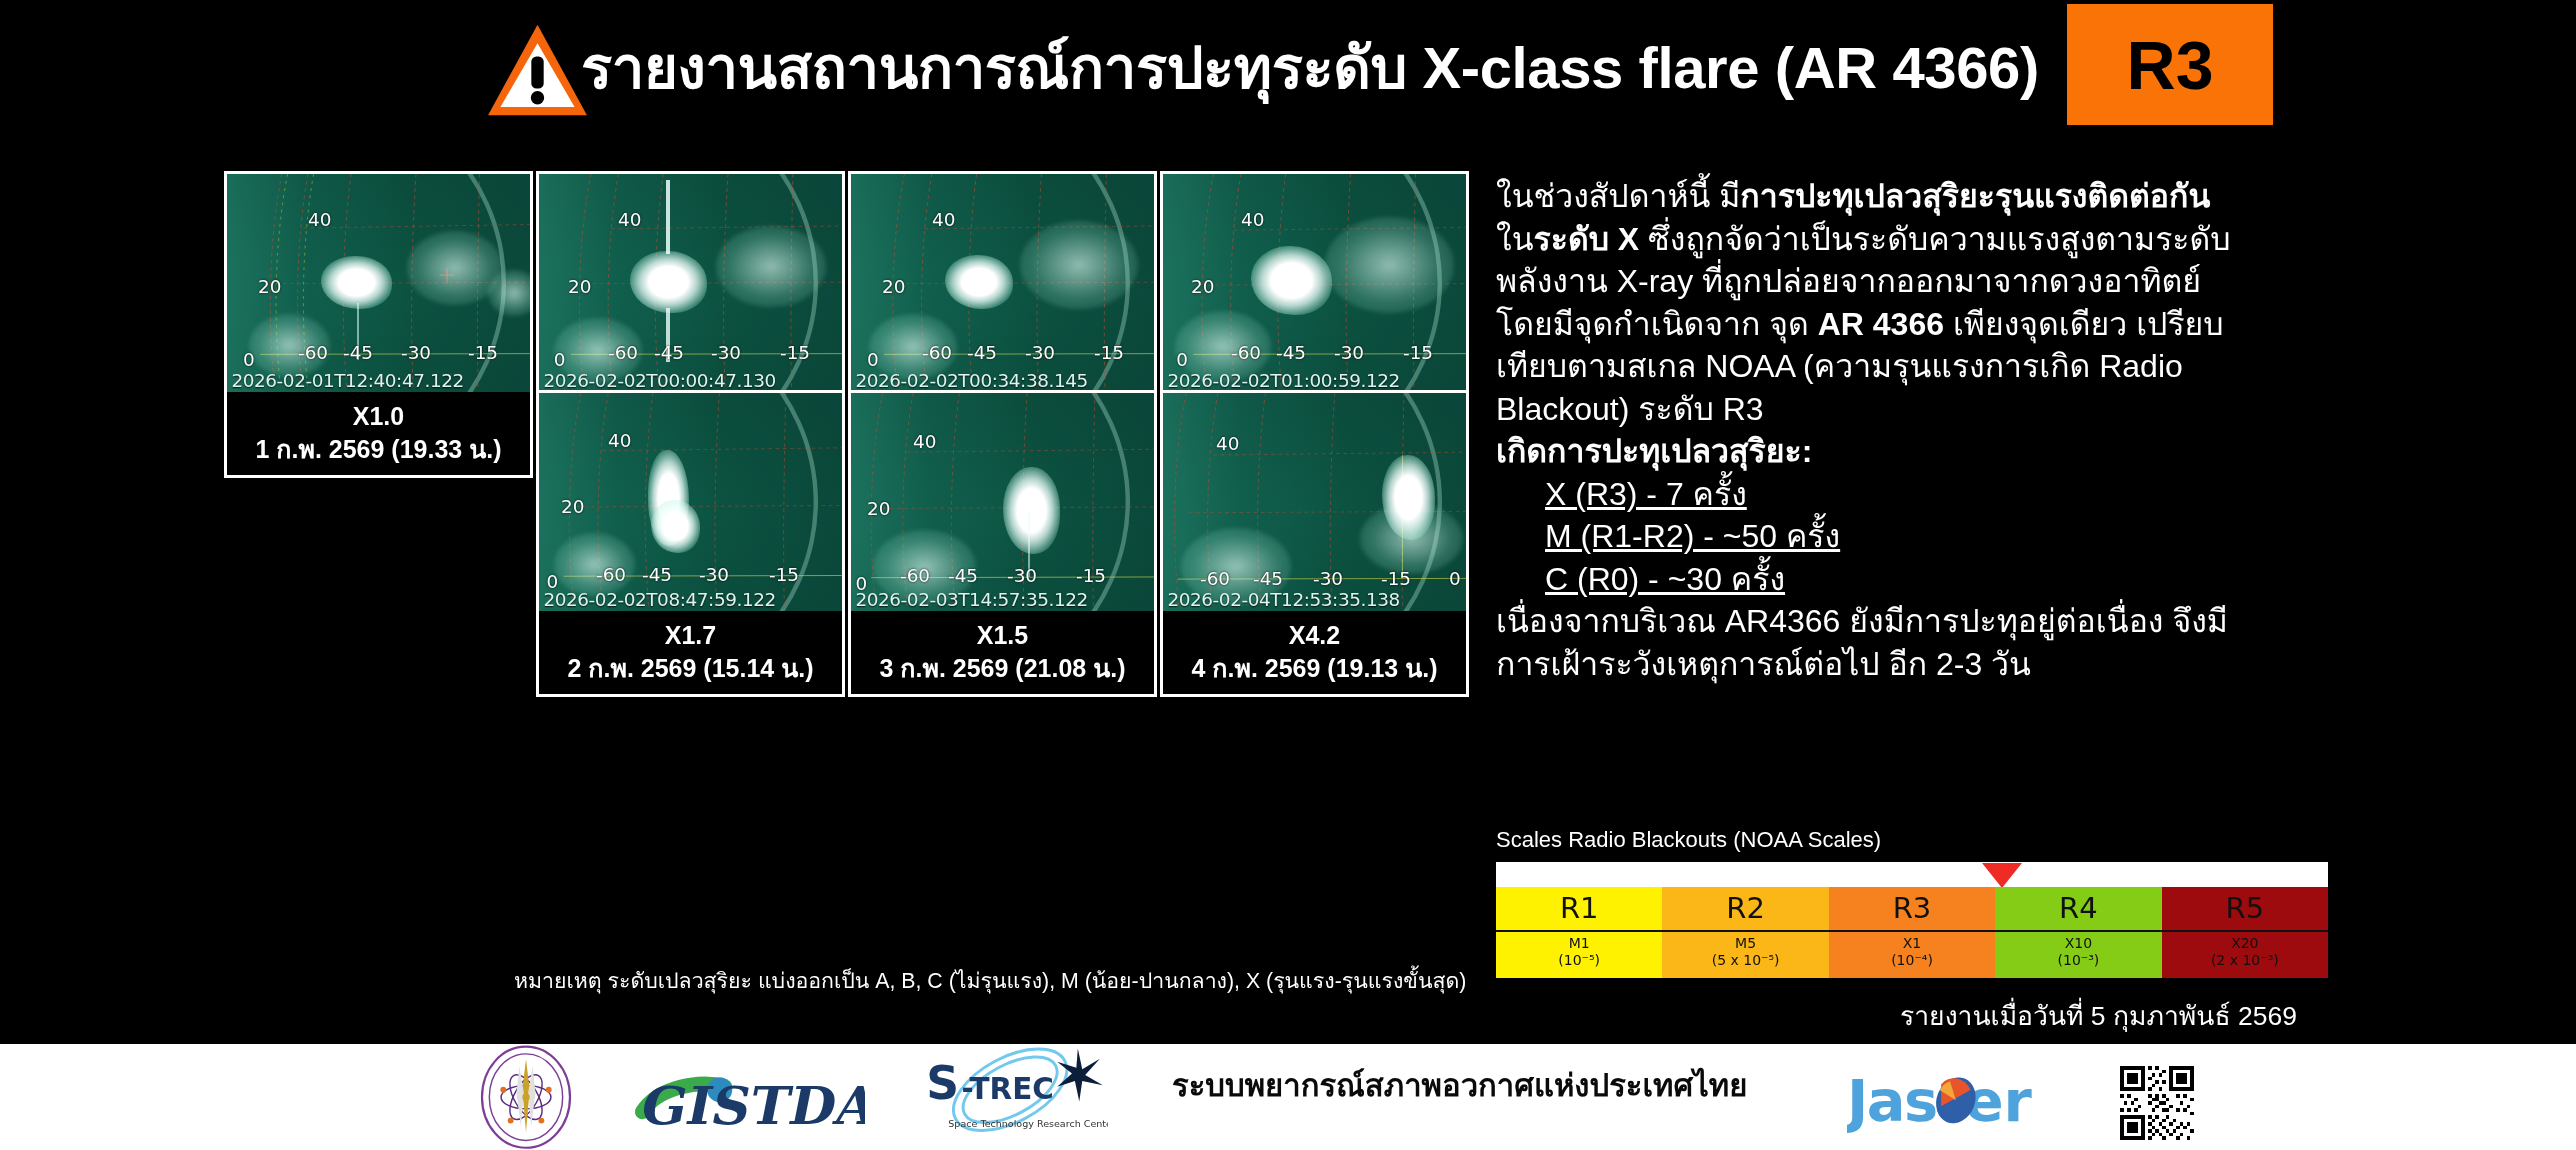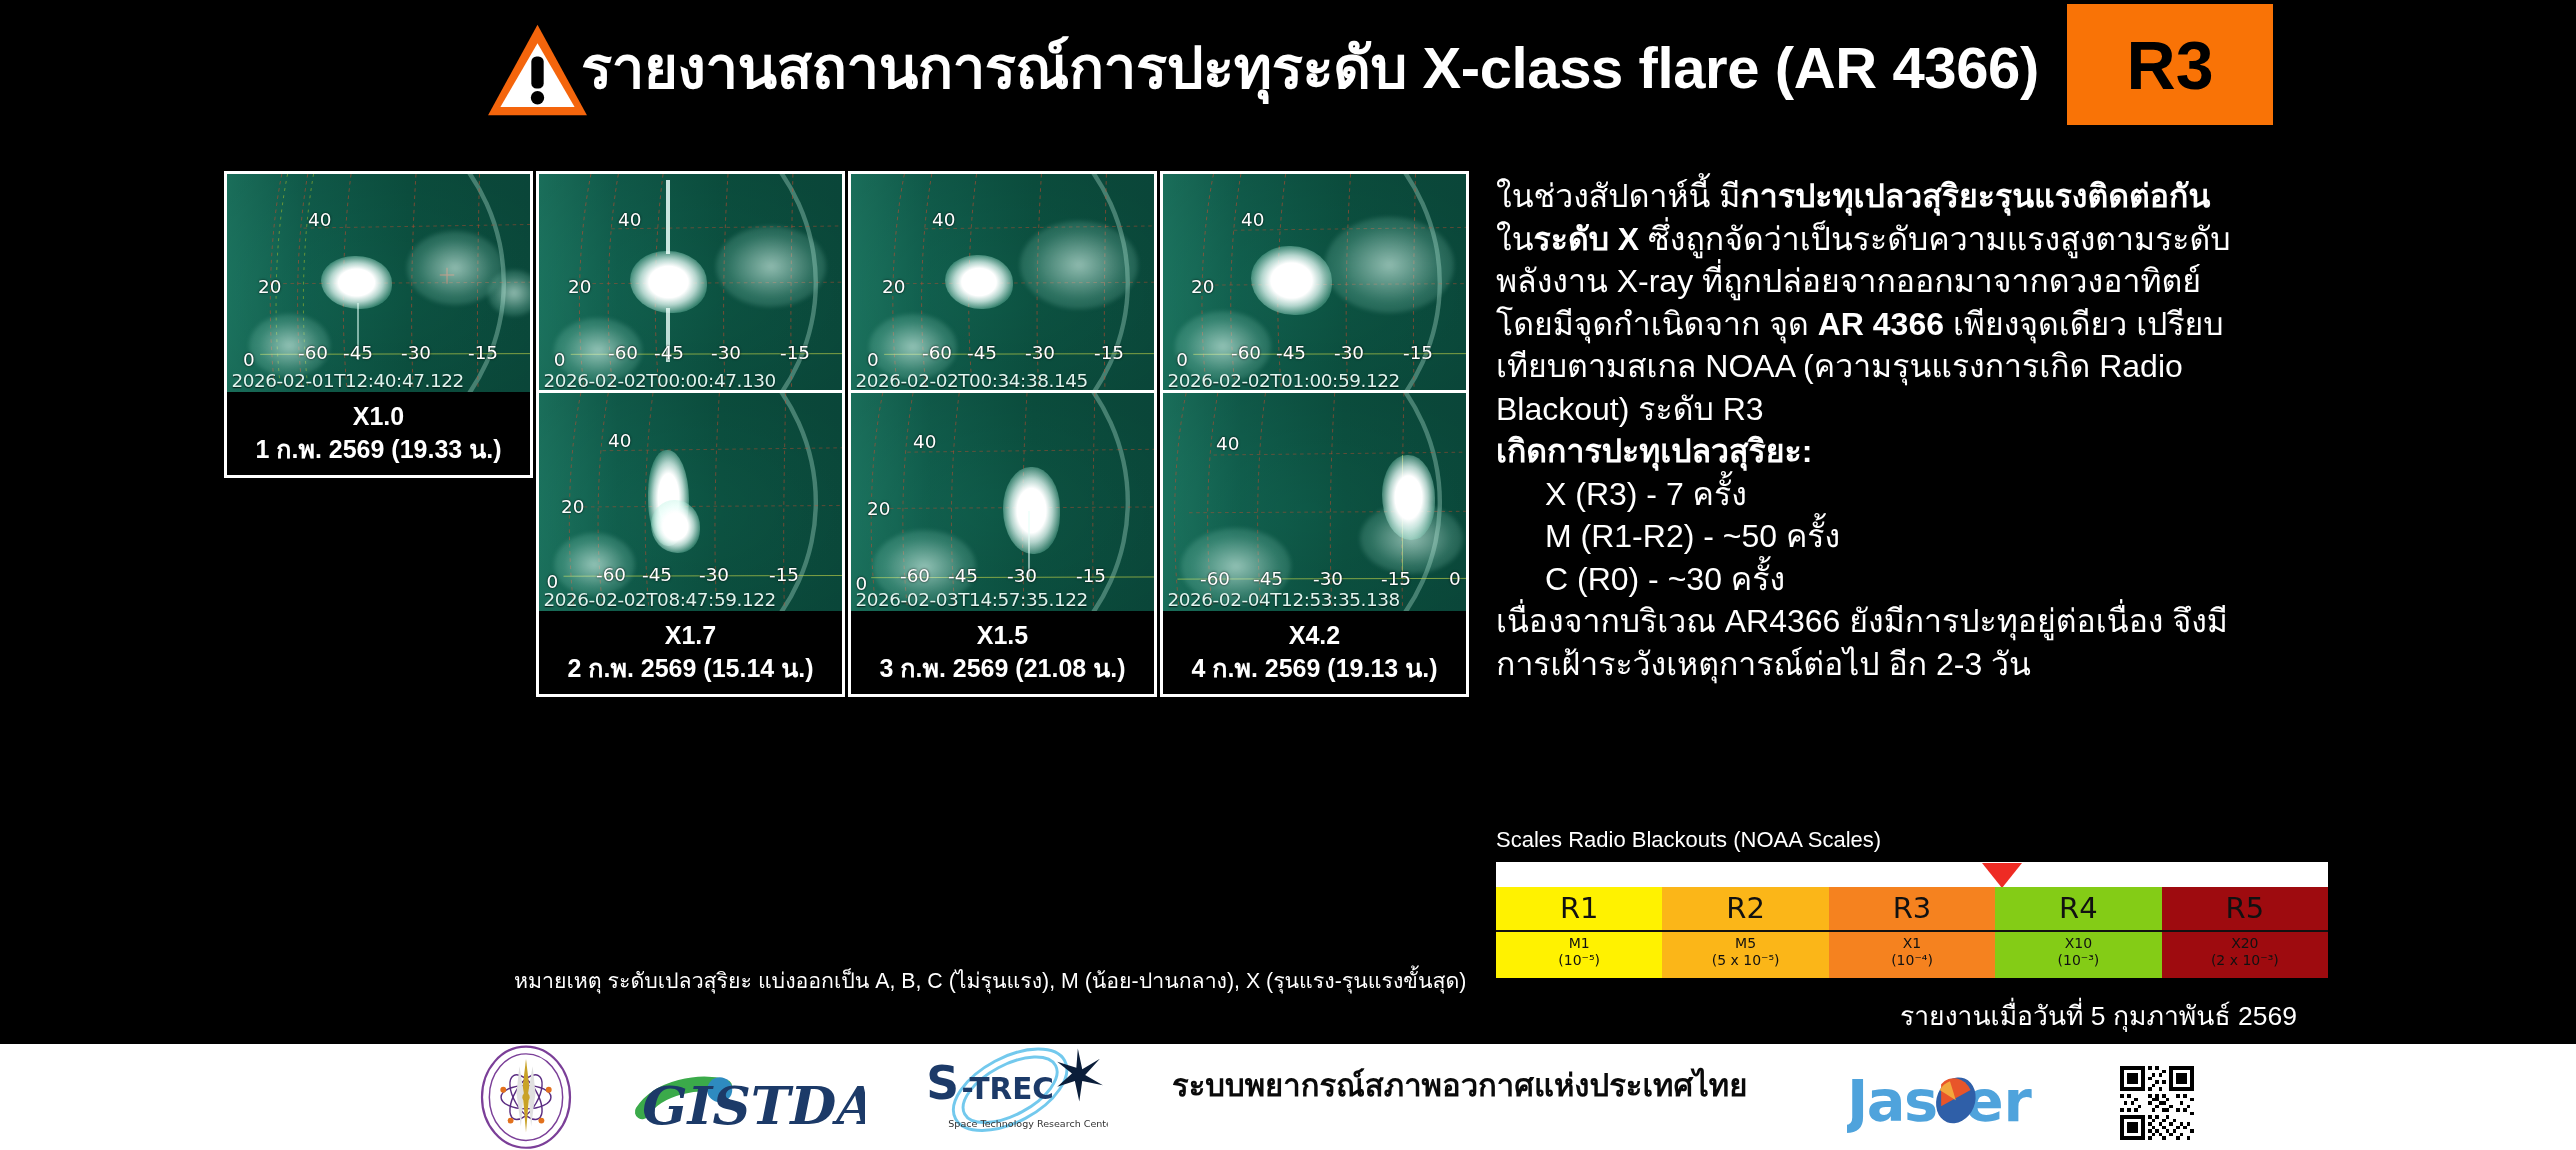--- a/index.html
+++ b/index.html
@@ -63,21 +63,21 @@
     padding:8px 0 9.6px; line-height:1.30;
   }
   .cap .mag { display:block; font-size:25px; font-weight:bold; }
   .cap .dt  { display:block; font-size:25px; font-weight:bold; white-space:nowrap; }
 
   
   #side { position:absolute; left:1496px; top:175px; width:832px; }
   #side p { font-size:32px; line-height:1.33; font-weight:500; }
   #side .b { font-weight:bold; }
   #side .hd { font-weight:bold; }
-  #side .ind { padding-left:49px; }
+  #side .ind { padding-left:49px;text-decoration:underline; }
 
   
   #scales { position:absolute; left:1496px; top:827px; width:832px; }
   #scales-title { font-size:22px; font-weight:500; margin-bottom:8.8px; }
   #scale-box { position:relative; width:832px; background:#fff; }
   #scale-top { height:25px; background:#fff; position:relative; }
   #marker {
     position:absolute; left:58.4%; top:1.5px;
     width:0; height:0; border-left:20px solid transparent;
     border-right:20px solid transparent; border-top:25px solid #EE2B24;

